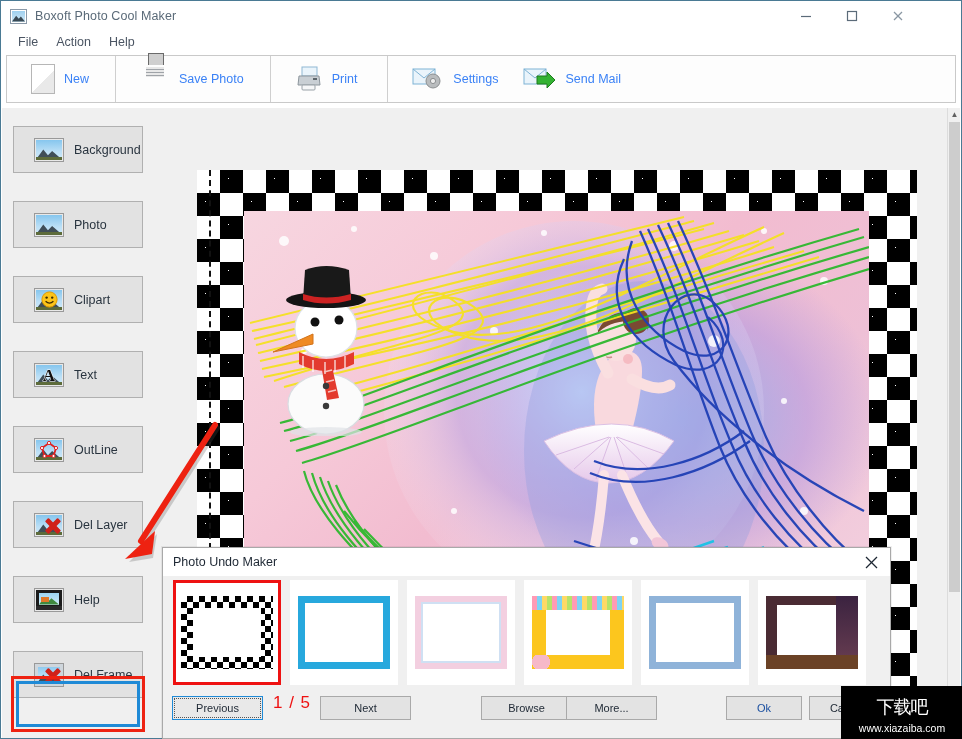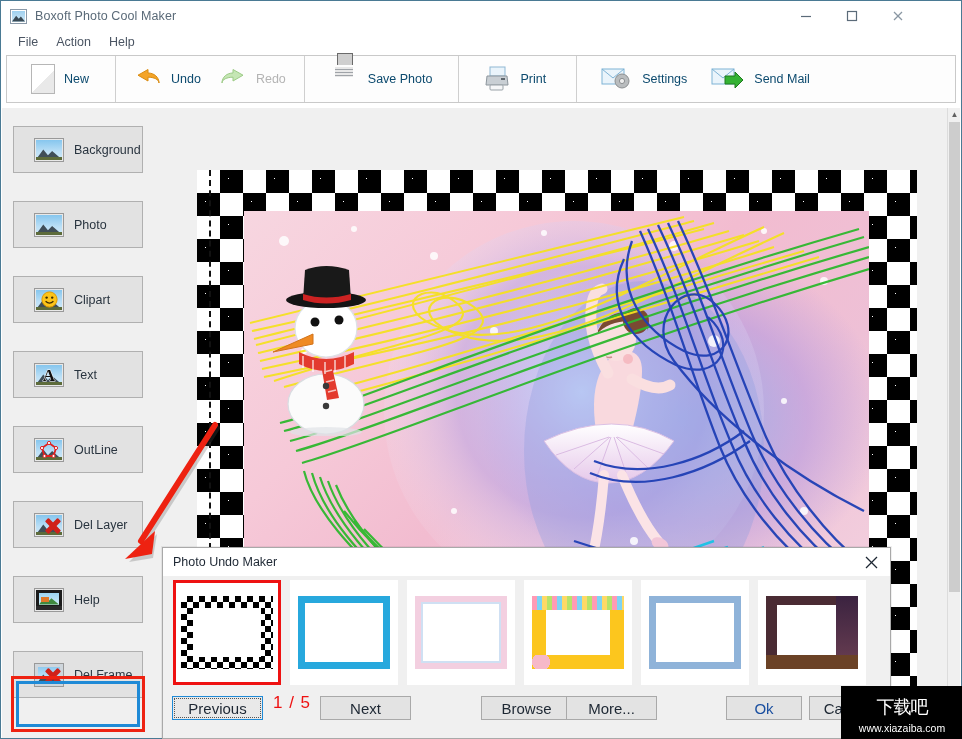--- a/index.html
+++ b/index.html
@@ -59,21 +59,21 @@
   }
   .tgroup {
     display: flex; align-items: center; height: 100%;
     border-right: 1px solid #cfcfcf;
   }
   .tgroup:last-child { border-right: none; text-align: center; }
   .tbtn {
     display: flex; align-items: center; height: 100%;
     padding: 0 14px; gap: 9px;
   }
-  .tbtn .lbl { font-size: 12.5px; color: #0c4a6e; white-space: nowrap; }
+  .tbtn .lbl { font-size: 12.5px; color: #3b82f6; white-space: nowrap; }
   .tbtn.disabled .lbl { color: #b4b4b4; }
   .ticon { width: 28px; height: 28px; position: relative; flex: 0 0 28px; }
 
   
   .ic-new { width: 24px; height: 30px; border: 1px solid #b6b6b6;
     background: linear-gradient(135deg,#ffffff 55%, #e9e9e9 55%); margin-left: 2px; }
   
   .ic-undo svg, .ic-redo svg { display: block; }
   
   .ic-save { width: 26px; height: 26px; background:#2c2c2c; border-radius:2px; position:relative; margin-top:1px;}
@@ -205,21 +205,21 @@
   .fr-navy .hole { position:absolute; inset:0; background:#fff; }
   .fr-room { background:#4a2b33; }
   .fr-room .hole { position:absolute; left:11px; top:9px; right:22px; bottom:14px; background:#fff; }
   .fr-room .night { position:absolute; right:0; top:0; width:22px; bottom:0;
       background: linear-gradient(#3b2340,#6b3f52); }
   .fr-room .floor { position:absolute; left:0; right:0; bottom:0; height:14px; background:#6b4226; }
 
   .dbtn {
     position: absolute; height: 24px;
     background: #e3e3e3; border: 1px solid #a9a9a9;
-    font-size: 15px; color: #1d2733;
+    font-size: 11px; color: #1d2733;
     display: flex; align-items: center; justify-content: center;
   }
   #btn-prev { left: 9px; top: 148px; width: 91px; border: 1px solid #1f8ad6;
       outline: 1px dotted #555; outline-offset: -3px; background:#e9e9e9; }
   #page-ind { position: absolute; left: 110px; top: 145px; font-size: 17px;
       font-weight: normal; color: #ee1111; letter-spacing: 1px; }
   #btn-next { left: 157px; top: 148px; width: 91px; }
   #btn-browse { left: 318px; top: 148px; width: 91px; }
   #btn-more { left: 403px; top: 148px; width: 91px; }
   #btn-ok { left: 563px; top: 148px; width: 76px; color:#1a4fa0; }
@@ -275,38 +275,20 @@
 
   <div id="toolbar">
 
     <div class="tgroup">
       <div class="tbtn" style="padding:0 26px 0 22px;">
         <div class="ic-new"></div>
         <span class="lbl">New</span>
       </div>
     </div>
 
-    <div class="tgroup">
-      <div class="tbtn" style="padding:0 8px 0 18px;">
-        <span class="ticon ic-undo">
-          <svg width="28" height="24" viewBox="0 0 28 24">
-            <path d="M14 5 C20 5 25 9 25 15 C25 11.5 20 9.2 14 9.2 L14 13 L4 7.2 L14 1.5 Z" fill="#f4a428" stroke="#d98c12" stroke-width="1" transform="translate(0,3)"></path>
-          </svg>
-        </span>
-        <span class="lbl">Undo</span>
-      </div>
-      <div class="tbtn disabled" style="padding:0 18px 0 10px;">
-        <span class="ticon ic-redo">
-          <svg width="28" height="24" viewBox="0 0 28 24">
-            <path d="M14 5 C8 5 3 9 3 15 C3 11.5 8 9.2 14 9.2 L14 13 L24 7.2 L14 1.5 Z" fill="#c5e6b4" stroke="#9ccb86" stroke-width="1" transform="translate(0,3)"></path>
-          </svg>
-        </span>
-        <span class="lbl">Redo</span>
-      </div>
-    </div>
 
     <div class="tgroup">
       <div class="tbtn" style="padding:0 26px 0 26px;">
         <span class="ticon"><span class="ic-save"></span></span>
         <span class="lbl">Save Photo</span>
       </div>
     </div>
 
     <div class="tgroup">
       <div class="tbtn" style="padding:0 30px 0 24px;">

